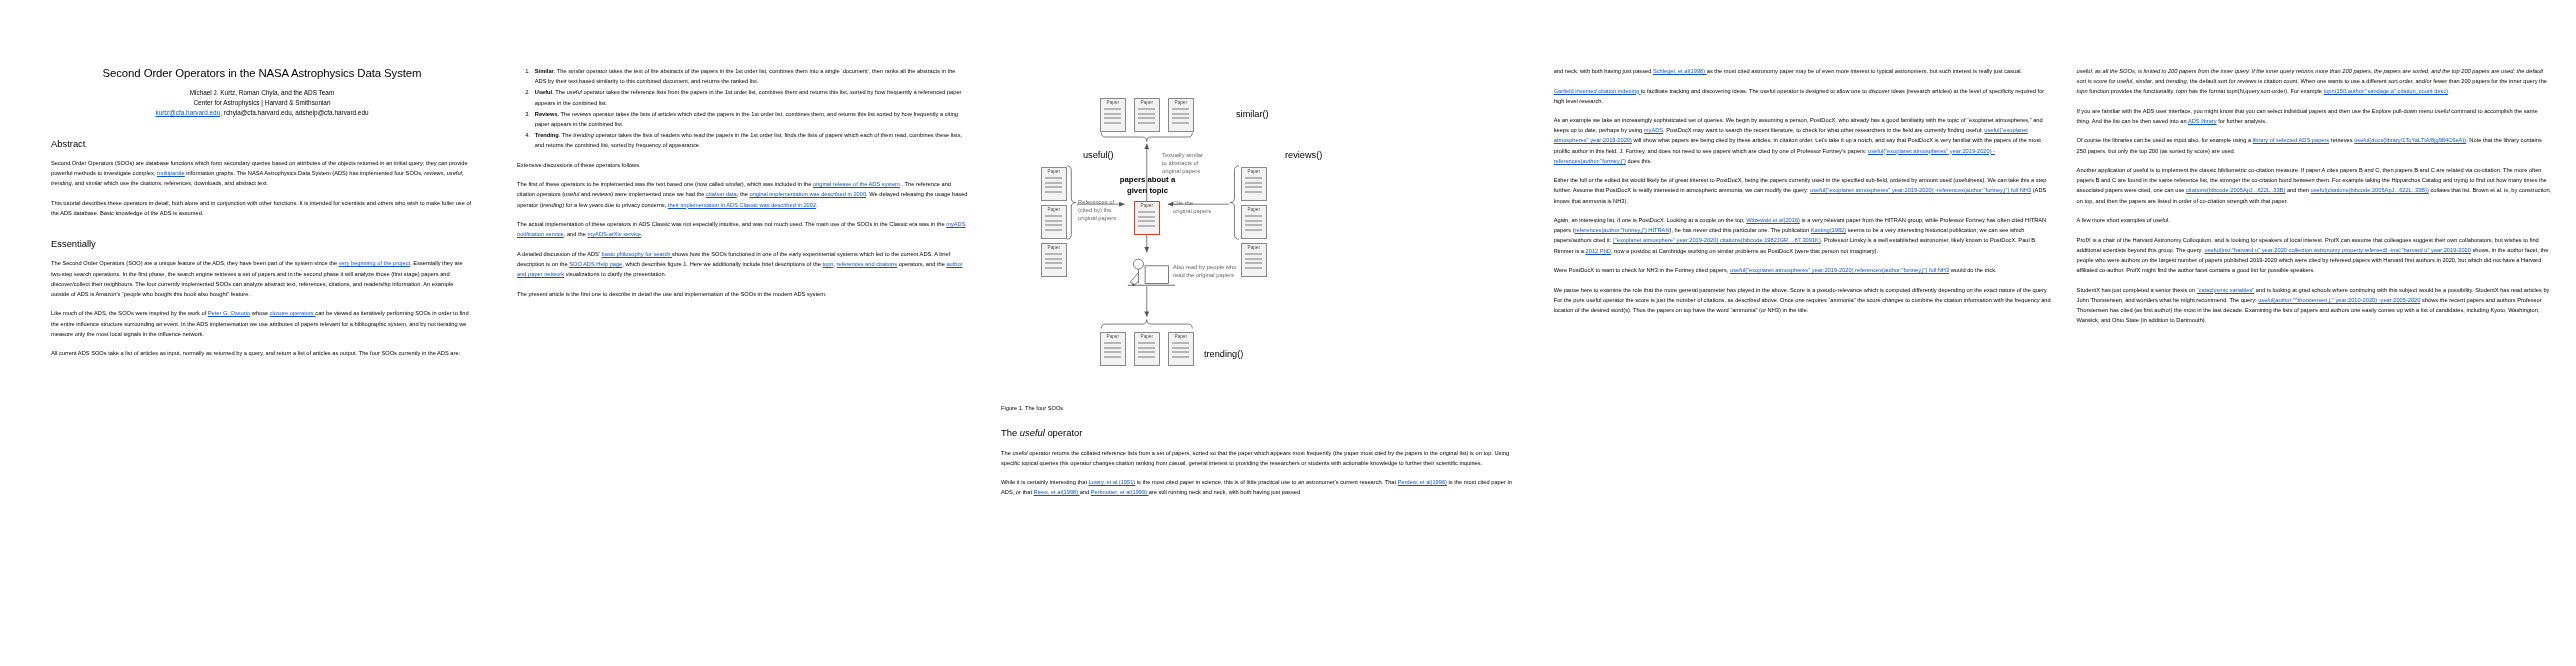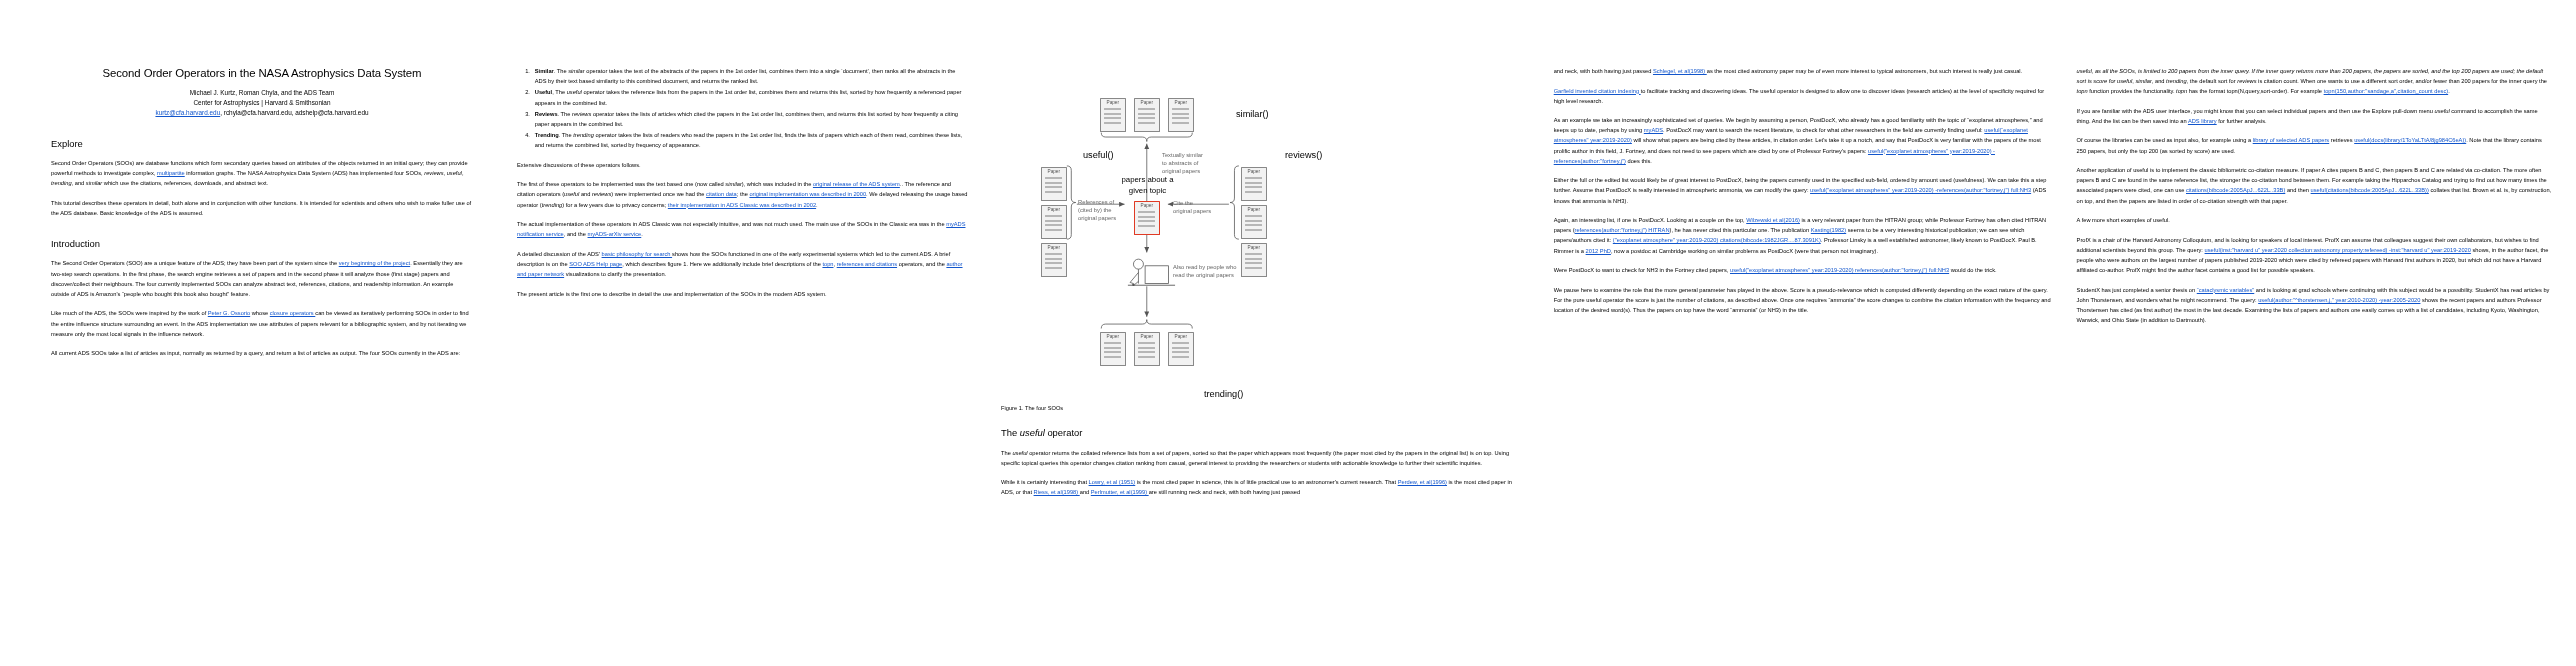--- a/index.html
+++ b/index.html
@@ -144,27 +144,27 @@
   <div class="col col-1">
 
     <h1 class="doc-title">Second Order Operators in the NASA Astrophysics Data System</h1>
 
     <div class="byline">
       <div>Michael J. Kurtz, Roman Chyla, and the ADS Team</div>
       <div>Center for Astrophysics | Harvard &amp; Smithsonian</div>
       <div><a class="lnk" href="#">kurtz@cfa.harvard.edu</a><span>, rchyla@cfa.harvard.edu, adshelp@cfa.harvard.edu</span></div>
     </div>
 
-    <h2 class="sec">Explore</h2>
+    <h2 class="sec">Abstract</h2>
 
     <p><span>Second Order Operators (SOOs) are database functions which form secondary queries based on attributes of the objects returned in an initial query; they can provide powerful methods to investigate complex, </span><a class="lnk" href="#">multipartite</a><span> information graphs.  The NASA Astrophysics Data System (ADS) has implemented four SOOs, </span><i>reviews</i><span>, </span><i>useful</i><span>, </span><i>trending</i><span>, and </span><i>similar</i><span> which use the citations, references, downloads, and abstract text.</span></p>
 
     <p>This tutorial describes these operators in detail, both alone and in conjunction with other functions.  It is intended for scientists and others who wish to make fuller use of the ADS database.  Basic knowledge of the ADS is assumed.</p>
 
-    <h2 class="sec">Introduction</h2>
+    <h2 class="sec">Essentially</h2>
 
     <p><span>The Second Order Operators (SOO) are a unique feature of the ADS; they have been part of the system since the </span><a class="lnk" href="#">very beginning of the project</a><span>.  Essentially they are two-step search operations. In the first phase, the search engine retrieves a set of papers and in the second phase it will analyze those (first stage) papers and discover/collect their neighbours. The four currently implemented SOOs can analyze abstract text, references, citations, and readership information.  An example outside of ADS is Amazon's “people who bought this book also bought” feature.</span></p>
 
     <p><span>Like much of the ADS, the SOOs were inspired by the work of </span><a class="lnk" href="#">Peter G. Ossorio</a><span> whose </span><a class="lnk" href="#">closure operators </a><span>can be viewed as iteratively performing SOOs in order to find the entire influence structure surrounding an event.  In the ADS implementation we use attributes of papers relevant for a bibliographic system, and by not iterating we measure only the most local signals in the influence network.</span></p>
 
     <p class="last">All current ADS SOOs take a list of articles as input, normally as returned by a query, and return a list of articles as output.  The four SOOs currently in the ADS are:</p>
   </div>
 
   <div class="col col-2">
 
@@ -289,21 +289,21 @@
       </div>
       <div class="paper-card" style="left:240px; top:177px;">
         <div class="pt">Paper</div>
         <div class="bar"></div>
           <div class="bar"></div>
           <div class="bar"></div>
           <div class="bar"></div>
       </div>
       <div class="fig-note" style="left:172px; top:133px; width:62px;">Cite the<br>original papers</div>
 
-      <div class="fig-center-label" style="left:96px; top:109px; width:101px;">papers about a<br>given topic</div>
+      <div class="fig-center-label" style="left:96px; top:109px; width:101px;font-weight:bold;">papers about a<br>given topic</div>
       <div class="paper-card hl" style="left:133px; top:135px;">
         <div class="pt">Paper</div>
         <div class="bar"></div>
           <div class="bar"></div>
           <div class="bar"></div>
           <div class="bar"></div>
       </div>
 
       <div class="fig-note" style="left:172px; top:197px; width:117px;">Also read by people who<br>read the original papers</div>
 
@@ -321,21 +321,21 @@
           <div class="bar"></div>
           <div class="bar"></div>
       </div>
       <div class="paper-card" style="left:167px; top:266px;">
         <div class="pt">Paper</div>
         <div class="bar"></div>
           <div class="bar"></div>
           <div class="bar"></div>
           <div class="bar"></div>
       </div>
-      <div class="fig-label" style="left:203px; top:283px;margin-top:40px;">trending()</div>
+      <div class="fig-label" style="left:203px; top:283px;">trending()</div>
     </div>
 
     <div class="fig-caption">Figure 1. The four SOOs</div>
 
     <h2 class="sec tight" style="margin-top:0;"><span>The </span><i>useful</i><span> operator</span></h2>
 
     <p><span>The </span><i>useful</i><span> operator returns the collated reference lists from a set of papers, sorted so that the paper which appears most frequently (the paper most cited by the papers in the original list) is on top.  Using specific topical queries this operator changes citation ranking from casual, general interest to providing the researchers or students with actionable knowledge to further their scientific inquiries.</span></p>
 
     <p class="last"><span>While it is certainly interesting that </span><a class="lnk" href="#">Lowry, et al (1951)</a><span> is the most cited paper in science, this is of little practical use to an astronomer's current research.  That </span><a class="lnk" href="#">Perdew, et al(1996)</a><span> is the most cited paper in ADS, or that </span><a class="lnk" href="#">Riess, et al(1998) </a><span>and </span><a class="lnk" href="#">Perlmutter, et al(1999) </a><span>are still running neck and neck, with both having just passed </span></p>
   </div>

